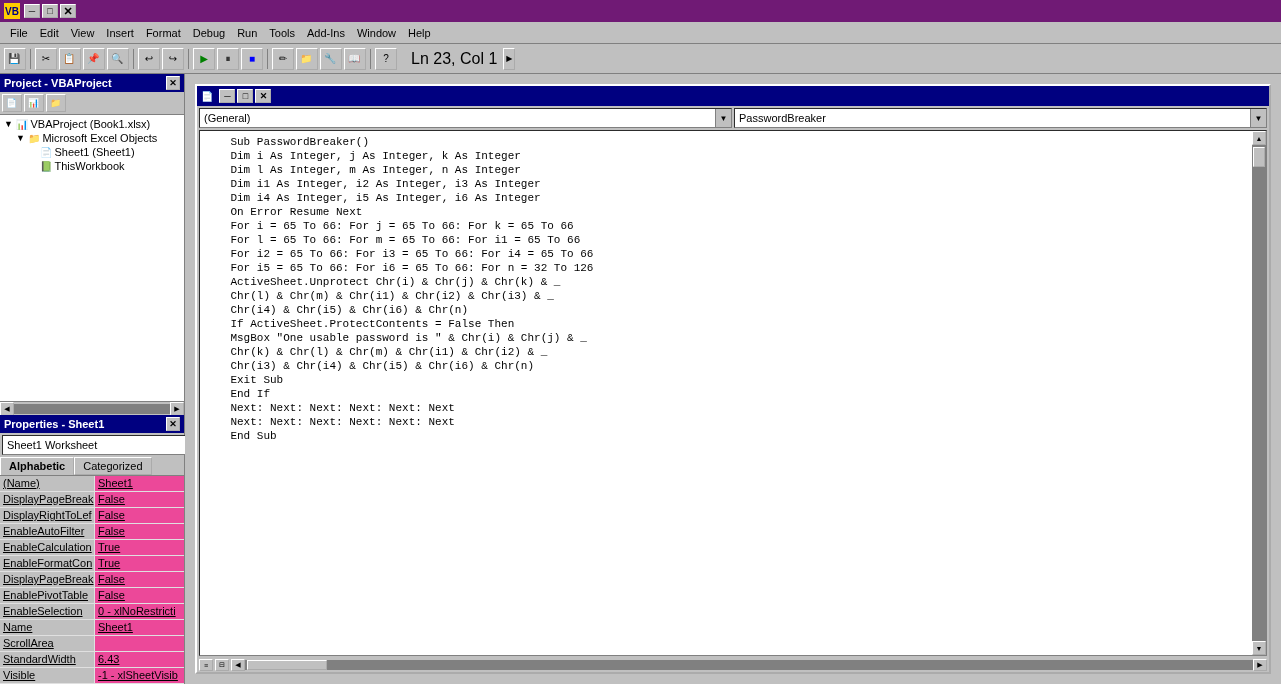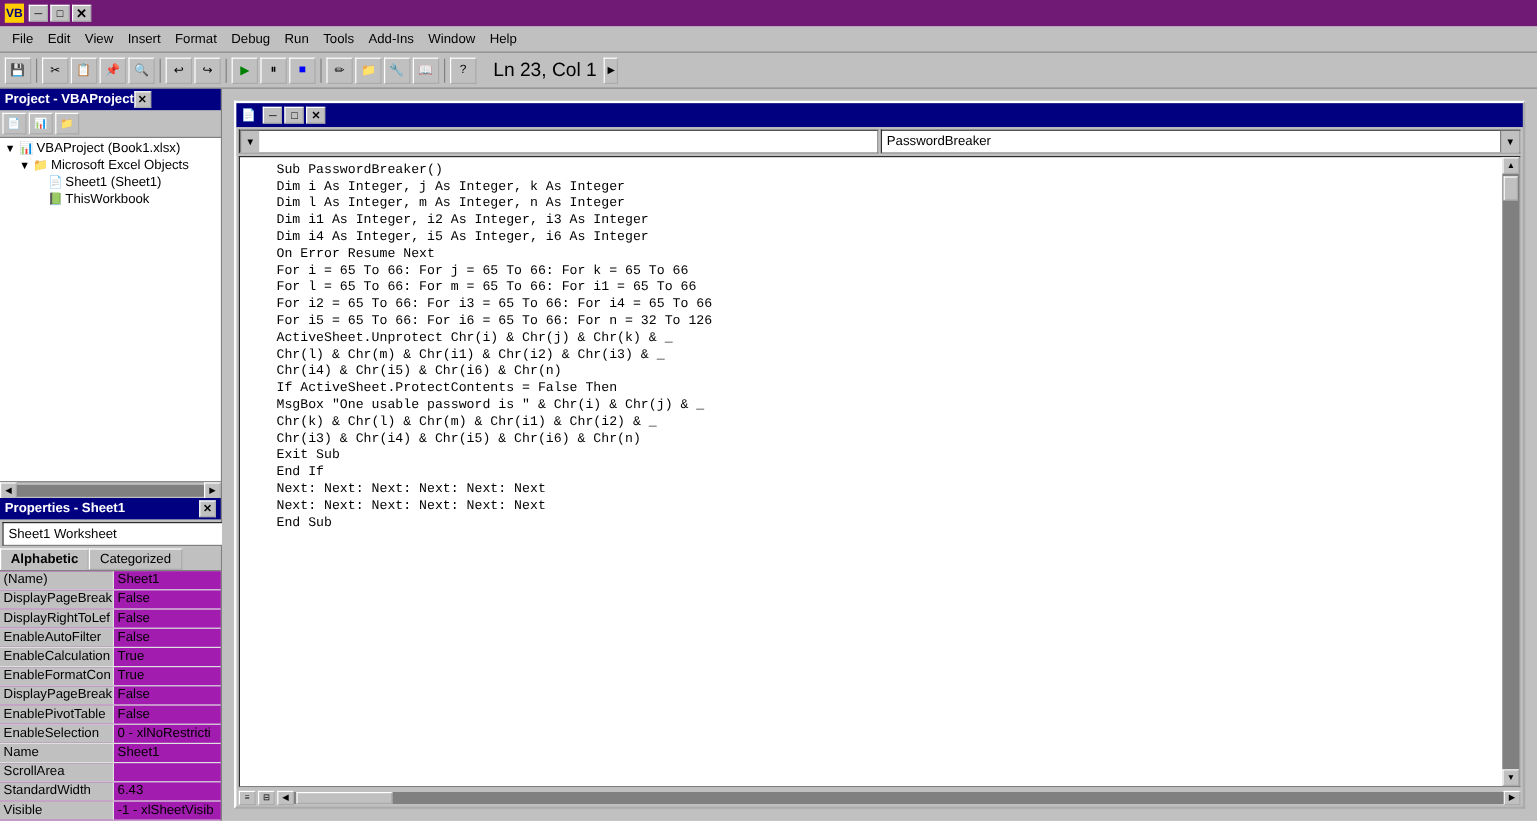--- a/index.html
+++ b/index.html
@@ -130,21 +130,21 @@
 
     
     .panel-title {
       background: #000080;
       color: white;
       font-size: 11px;
       font-weight: bold;
       padding: 2px 4px;
       display: flex;
       align-items: center;
-      justify-content: flex-start;
+      justify-content: space-between;
       height: 18px;
     }
     .panel-close {
       width: 14px;
       height: 14px;
       background: #c0c0c0;
       border: 1px outset #ffffff;
       display: flex;
       align-items: center;
       justify-content: center;
@@ -248,23 +248,24 @@
       cursor: pointer;
       border: 1px outset #ffffff;
       background: #c0c0c0;
     }
     .props-tab.active {
       background: #c0c0c0;
       border-bottom: none;
       font-weight: bold;
     }
     .props-table {
-      background: #a21caf;
+      background: #ec4899;
       overflow: auto;
       flex: 1;
+      text-decoration: underline;
     }
     .prop-row {
       display: flex;
       border-bottom: 1px solid #e0e0e0;
       min-height: 16px;
     }
     .prop-name {
       width: 95px;
       padding: 1px 3px;
       font-size: 11px;
@@ -621,20 +622,21 @@
         <span style="margin-right:6px; font-size:10px;">📄</span>
         <div class="code-title-controls">
           <div class="code-btn">─</div>
           <div class="code-btn">□</div>
           <div class="code-btn">✕</div>
         </div>
       </div>
 
       <div class="code-toolbar">
         <div class="code-dropdown" style="flex:1;">
+          <span class="code-dropdown-text">(General)</span>
           <div class="code-dropdown-arrow">▼</div>
         </div>
         <div class="code-dropdown" style="flex:1;">
           <span class="code-dropdown-text">PasswordBreaker</span>
           <div class="code-dropdown-arrow">▼</div>
         </div>
       </div>
 
       <div class="code-content">
         <div class="code-text-area">    Sub PasswordBreaker()

